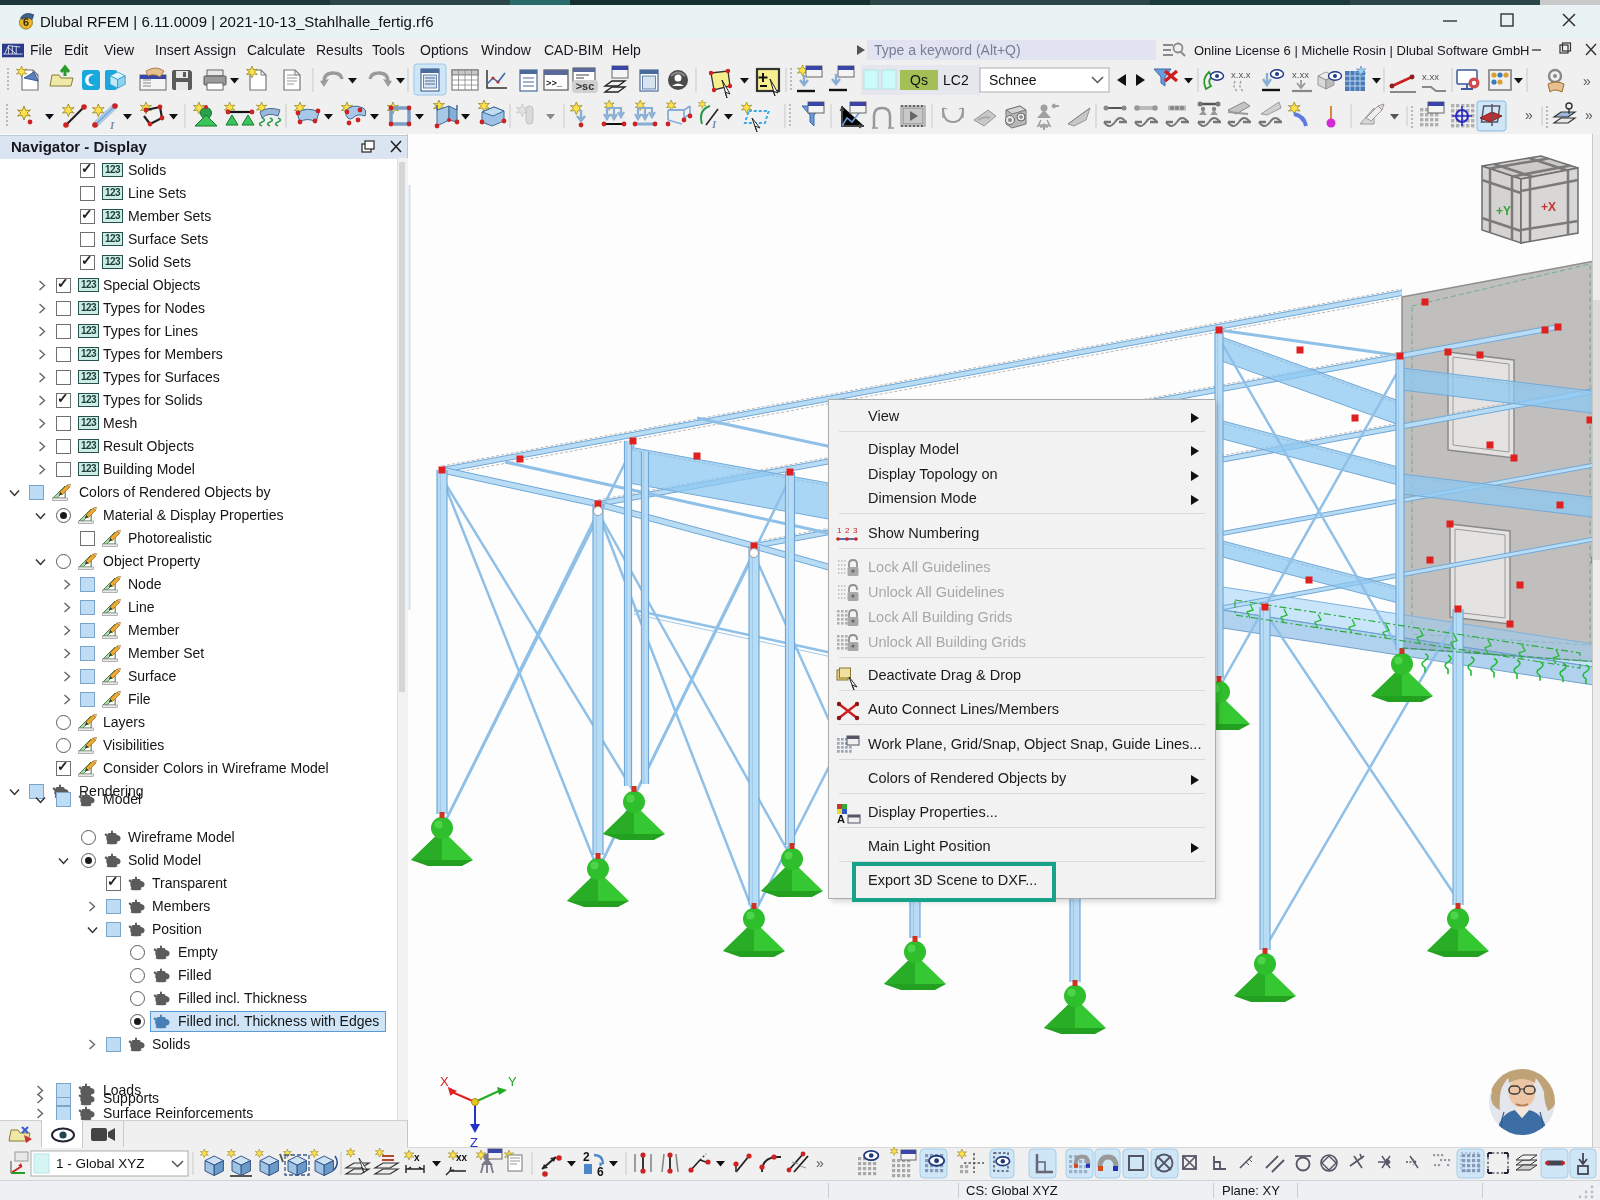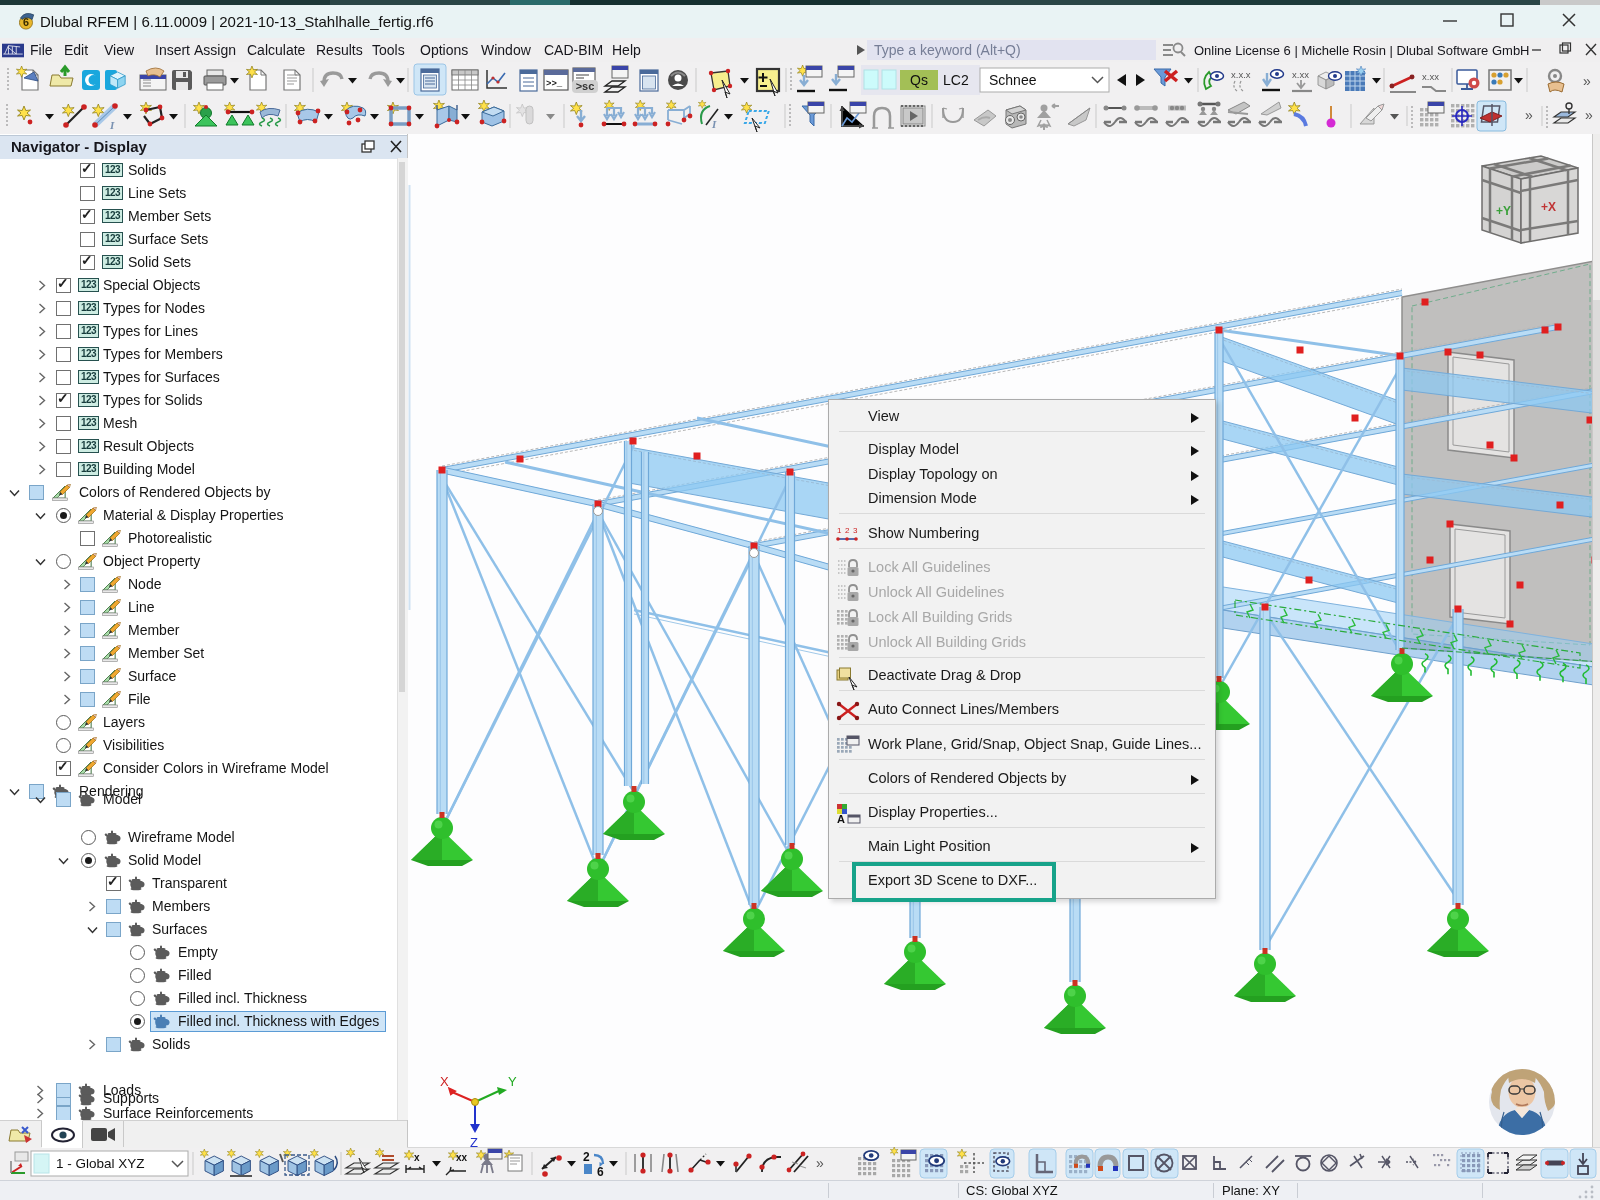--- a/index.html
+++ b/index.html
@@ -1371,21 +1371,21 @@
     </div>
 <div class="trow" style="top:760px">
       <svg class="abs" style="left:87px;top:8px" width="11" height="8" viewBox="0 0 11 8">
         <path d="M1 1.5 L5.5 6.5 L10 1.5" stroke="#333" stroke-width="1.5" fill="none"></path>
       </svg>
       <span class="cb fill" style="left:106px"></span>
       <svg class="abs" style="left:128px;top:3px" width="19" height="16" viewBox="0 0 19 16">
 <path d="M4 6 Q3 4 5 4 L11 4 Q13 4 12.5 6 L13.5 6 Q17 7 16.5 10 Q16 12.5 13 12.5 L13 13.5 L3.5 13.5 Q1.5 10 2.5 7.5 L1 6.5 Q0 5 1.5 4.5 Q3 4.2 3.2 5.5 Z M7 4 L7 2.5 Q7 1.5 8 1.5 Q9 1.5 9 2.5 L9 4 Z" fill="#5b5b5b"></path>
 <ellipse cx="8" cy="14" rx="5.5" ry="1.3" fill="#5b5b5b"></ellipse>
 </svg>
-      <span class="tlabel" style="left:152px">Surfaces</span>
+      <span class="tlabel" style="left:152px">Position</span>
     </div>
 <div class="trow" style="top:783px">
       <span class="rad" style="left:130px"></span>
       <svg class="abs" style="left:153px;top:3px" width="19" height="16" viewBox="0 0 19 16">
 <path d="M4 6 Q3 4 5 4 L11 4 Q13 4 12.5 6 L13.5 6 Q17 7 16.5 10 Q16 12.5 13 12.5 L13 13.5 L3.5 13.5 Q1.5 10 2.5 7.5 L1 6.5 Q0 5 1.5 4.5 Q3 4.2 3.2 5.5 Z M7 4 L7 2.5 Q7 1.5 8 1.5 Q9 1.5 9 2.5 L9 4 Z" fill="#5b5b5b"></path>
 <ellipse cx="8" cy="14" rx="5.5" ry="1.3" fill="#5b5b5b"></ellipse>
 </svg>
       <span class="tlabel" style="left:178px">Empty</span>
     </div>
 <div class="trow" style="top:806px">

